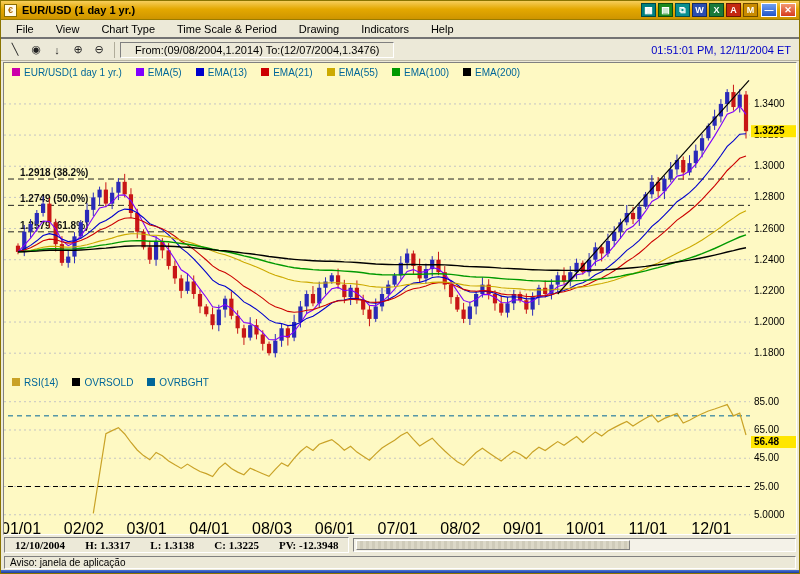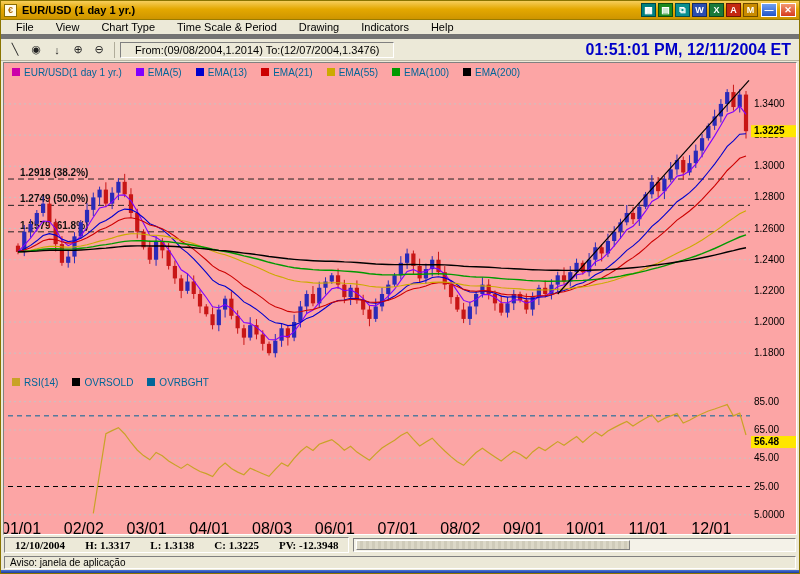--- a/index.html
+++ b/index.html
@@ -18,36 +18,36 @@
   .tb-spacer { flex:1; }
   .tb-icon { width:15px; height:14px; display:inline-flex; align-items:center; justify-content:center;
     color:#fff; font-size:9px; font-weight:bold; border:1px solid rgba(0,0,0,.45); cursor:pointer; }
   .win-btn { width:16px; height:14px; display:inline-flex; align-items:center; justify-content:center;
     color:#fff; font-size:9px; font-weight:bold; border:1px solid #fff; cursor:pointer; }
   .win-btn.min { background:linear-gradient(#6f9ff2,#2255c8); }
   .win-btn.close { background:linear-gradient(#f2986f,#d63a1e); }
 
   
   .menubar { height:19px; flex:0 0 19px; display:flex; align-items:center; gap:4px;
-    padding:0 6px; font-size:11px; background:#ECE9D8; border-bottom:5px solid #737373; }
+    padding:0 6px; font-size:11px; background:#ECE9D8; border-bottom:2px solid #737373; }
   .menu-item { padding:2px 9px; cursor:default; }
 
   
   .toolbar { height:22px; flex:0 0 22px; display:flex; align-items:center; gap:2px;
     padding:0 4px; background:#ECE9D8; border-bottom:1px solid #b8b4a2; }
   .tool-btn { width:20px; height:18px; display:inline-flex; align-items:center; justify-content:center;
     font-size:11px; color:#222; border:1px solid #ECE9D8; cursor:pointer; }
   .tb-divider { width:1px; height:16px; background:#b0ac9a; margin:0 3px; }
   .range-field { font-size:11px; color:#000; padding:1px 14px; background:#ECE9D8;
     border-top:1px solid #808080; border-left:1px solid #808080;
     border-bottom:1px solid #fff; border-right:1px solid #fff; white-space:nowrap; }
-  .clock { margin-left:auto; font-size:16px; font-weight:bold; color:#0000C8; padding-right:4px; white-space:nowrap; }
-
-  
-  .chart-frame { flex:1 1 auto; margin:1px 2px; background:#fca5a5; position:relative;
+  .clock { margin-left:auto; font-size:11px; font-weight:normal; color:#0000C8; padding-right:4px; white-space:nowrap; }
+
+  
+  .chart-frame { flex:1 1 auto; margin:1px 2px; background:#fef9c3; position:relative;
     border-top:1px solid #808080; border-left:1px solid #808080;
     border-bottom:1px solid #fff; border-right:1px solid #fff;
     display:flex; flex-direction:column; overflow:hidden; }
   .legend-row { height:16px; flex:0 0 16px; display:flex; align-items:center; gap:14px;
     padding:2px 0 0 8px; font-size:10px; color:#006699; }
   .rsi-legend-row { height:14px; flex:0 0 14px; display:flex; gap:14px;
     padding:0 0 0 8px; font-size:10px; color:#006699; }
   .lg-item { display:inline-flex; align-items:center; gap:4px; white-space:nowrap; }
   .lg-sq { width:8px; height:8px; display:inline-block; }
   svg { display:block; }

